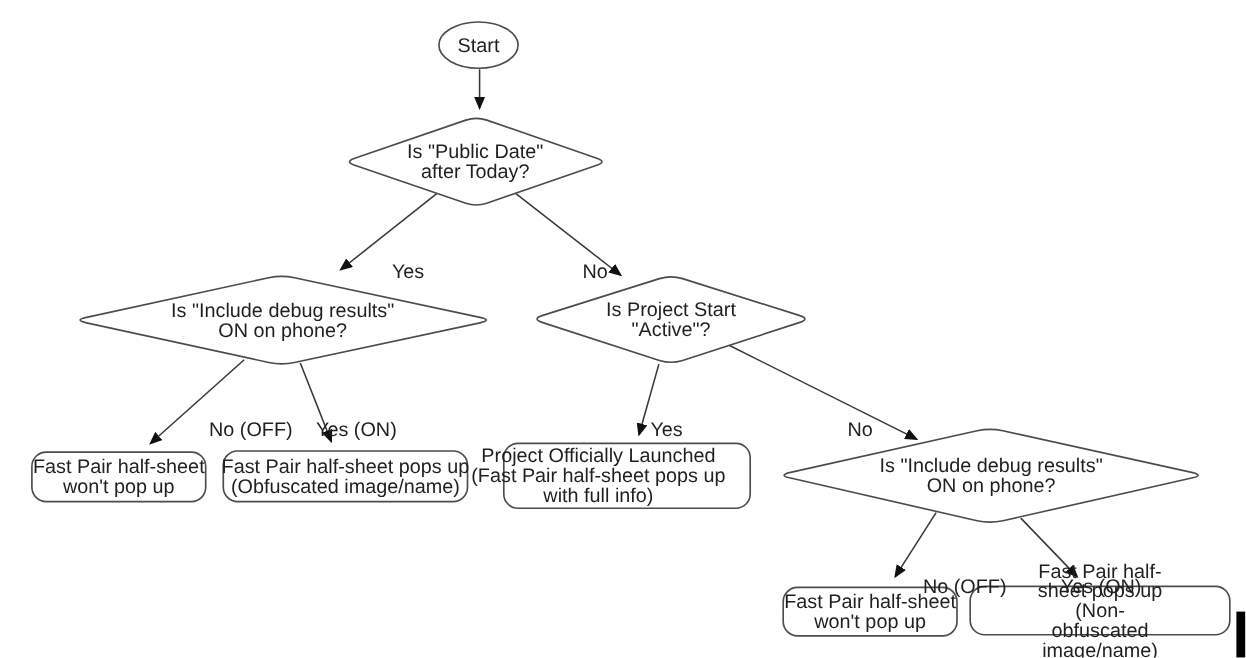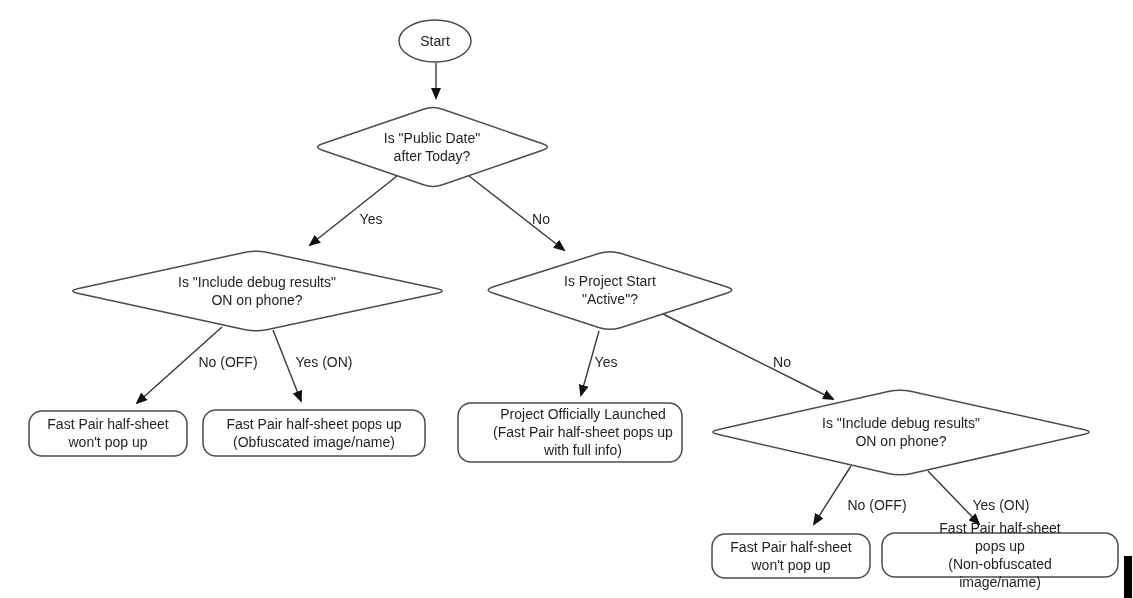--- a/index.html
+++ b/index.html
@@ -24,25 +24,25 @@
   .edge {
     fill: none;
     stroke: #383838;
     stroke-width: 1.4;
   }
   .node-label, .edge-label {
     position: absolute;
     transform: translate(-50%, -50%);
     white-space: pre-line;
     text-align: center;
-    font-size: 14px;
+    font-size: 18px;
     line-height: 18px;
     color: #1f1f1f;
   }
-  .edge-label { white-space: nowrap; }
+  .edge-label { white-space: nowrap; margin-top: 28px; }
   .cursor-artifact {
     position: absolute;
     left: 1124px;
     top: 556px;
     width: 8px;
     height: 42px;
     background: #000000;
   }
 </style>
 </head>
@@ -87,21 +87,21 @@
   <div class="node-label" style="left:257px; top:291px;">Is "Include debug results"
 ON on phone?</div>
   <div class="node-label" style="left:610px; top:290px;">Is Project Start
 "Active"?</div>
   <div class="node-label" style="left:901px; top:432px;">Is "Include debug results"
 ON on phone?</div>
   <div class="node-label" style="left:108px; top:433px;">Fast Pair half-sheet
 won't pop up</div>
   <div class="node-label" style="left:314px; top:433px;">Fast Pair half-sheet pops up
 (Obfuscated image/name)</div>
-  <div class="node-label" style="left:583px; top:432px;">Project Officially Launched
+  <div class="node-label" style="left:544px; top:432px;">Project Officially Launched
 (Fast Pair half-sheet pops up
 with full info)</div>
   <div class="node-label" style="left:791px; top:556px;">Fast Pair half-sheet
 won't pop up</div>
   <div class="node-label" style="left:1000px; top:555px;">Fast Pair half-sheet pops up
 (Non-obfuscated image/name)</div>
 
   <div class="edge-label" style="left:371px; top:219px;">Yes</div>
   <div class="edge-label" style="left:541px; top:219px;">No</div>
   <div class="edge-label" style="left:228px; top:362px;">No (OFF)</div>

